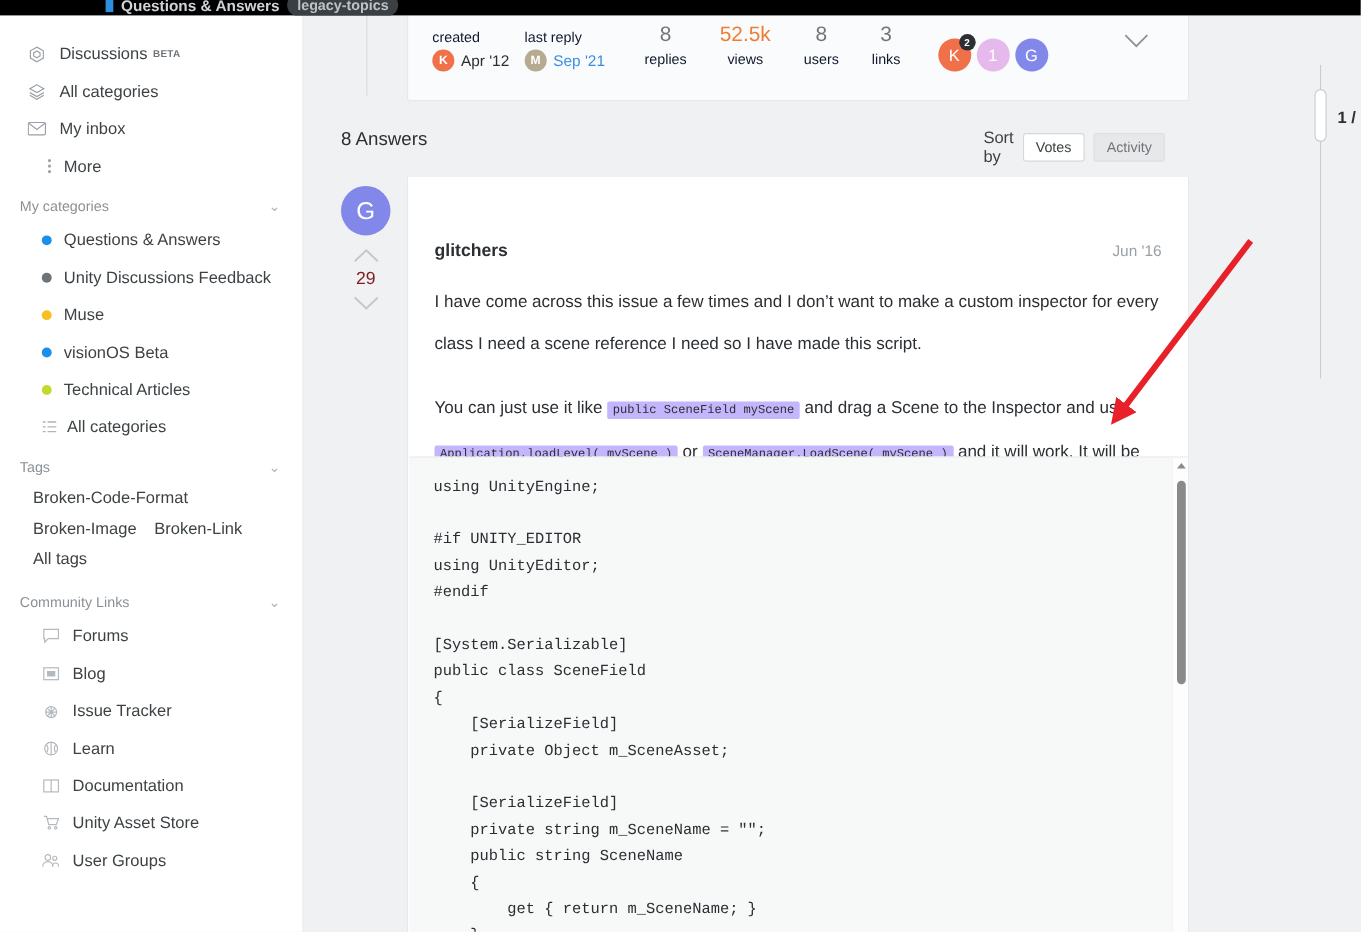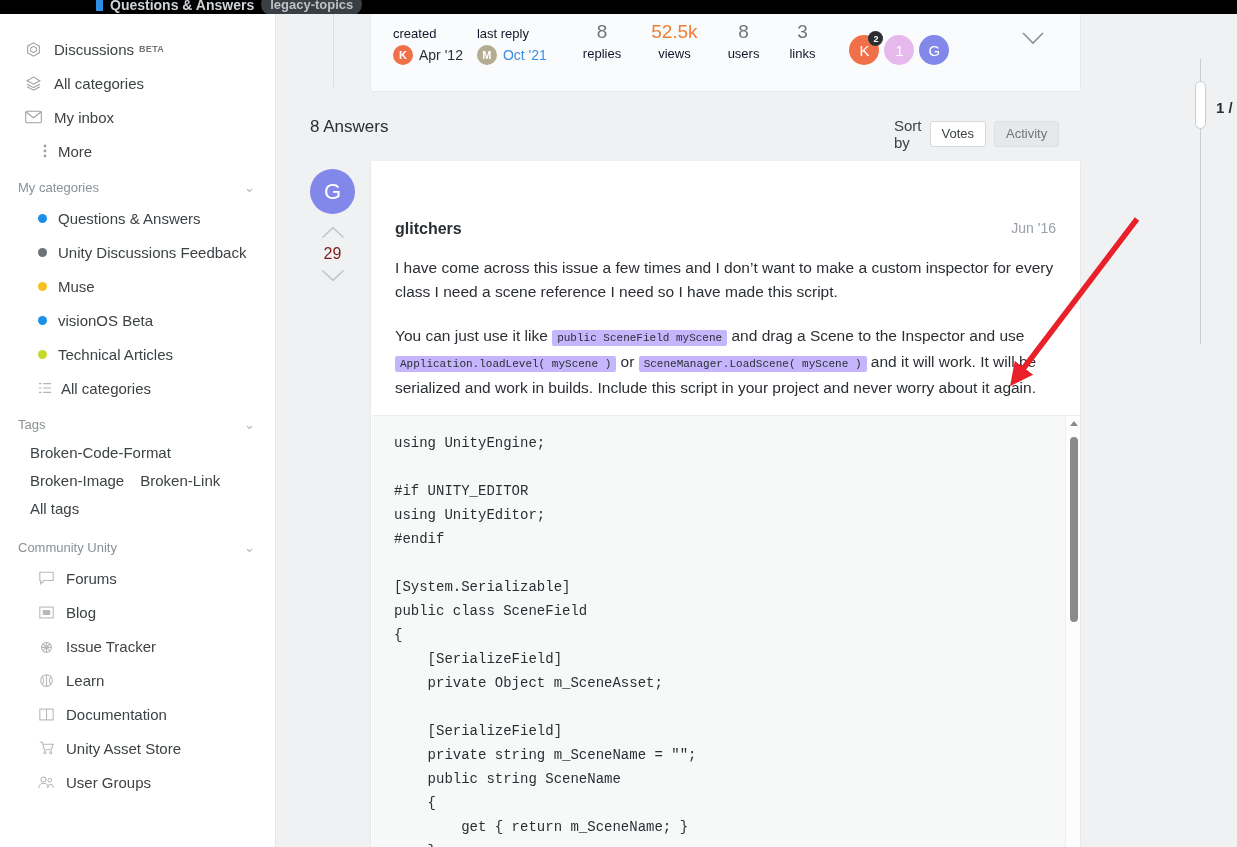--- a/index.html
+++ b/index.html
@@ -219,21 +219,21 @@
   #post-head {
     display: flex; align-items: flex-start; justify-content: space-between;
     padding: 24px 24px 0 24px;
     margin-top: 35px;
   }
   #post-author { font-size: 16px; font-weight: bold; color: #2b2f33; }
   #post-date { font-size: 14px; color: #9aa0a6; }
 
   .post-p {
     padding: 0 24px; margin-top: 18px;
-    font-size: 15.5px; line-height: 24px; color: #2b2f33;
+    font-size: 15.5px; line-height: 38px; color: #2b2f33;
   }
   .post-p.p2 { margin-top: 20px; }
   code.inl {
     font-family: "Liberation Mono", "DejaVu Sans Mono", monospace;
     font-size: 11px; background: #c4b5fd; color: #2b2f33;
     padding: 2px 5px; border-radius: 2px; white-space: nowrap;
   }
 
   #code-block {
     position: absolute; left: 1px; top: 254px;
@@ -395,21 +395,21 @@
   </div>
   <div class="tag-row">
     <span>Broken-Image</span>
     <span>Broken-Link</span>
   </div>
   <div class="tag-row">
     <span>All tags</span>
   </div>
 
   <div class="sec-head" style="padding-top:18px">
-    <span>Community Unity</span>
+    <span>Community Links</span>
     <span class="chev">⌄</span>
   </div>
 
   <div class="link-item">
     <span class="link-ico">
       <svg width="15" height="14" viewBox="0 0 18 16" fill="none" stroke="currentColor" stroke-width="1.3">
         <path d="M1 1h16v10H6l-4 4v-4H1z"></path>
       </svg>
     </span>
     <span>Forums</span>
@@ -484,21 +484,21 @@
           <span class="meta-lbl">created</span>
           <div class="date-row">
             <span class="mini-av" style="background:#f0704a">K</span>
             <span class="date-txt">Apr '12</span>
           </div>
         </div>
         <div class="date-col">
           <span class="meta-lbl">last reply</span>
           <div class="date-row">
             <span class="mini-av" style="background:#b5ab90">M</span>
-            <span class="date-txt blue">Oct '21</span>
+            <span class="date-txt blue">Sep '21</span>
           </div>
         </div>
       </div>
 
       <div class="counts">
         <div class="meta-col">
           <span class="meta-num">8</span>
           <span class="meta-lbl">replies</span>
         </div>
         <div class="meta-col">

